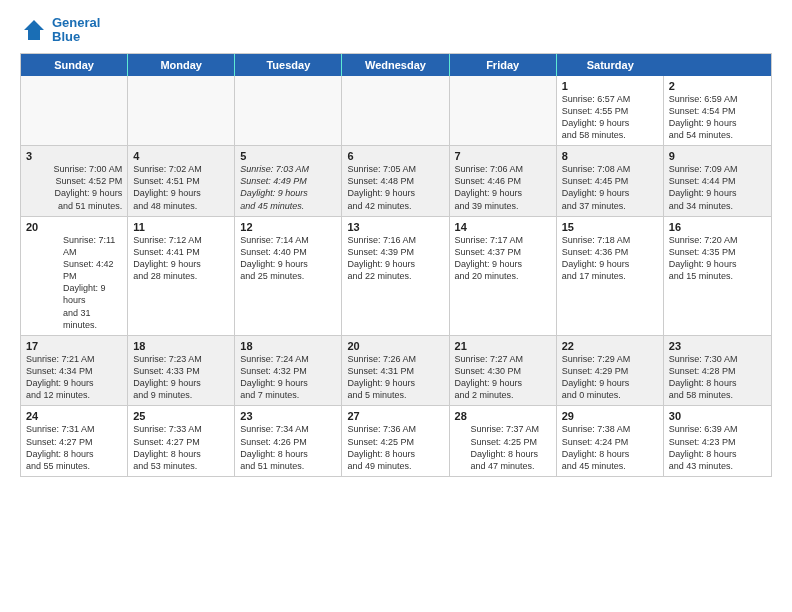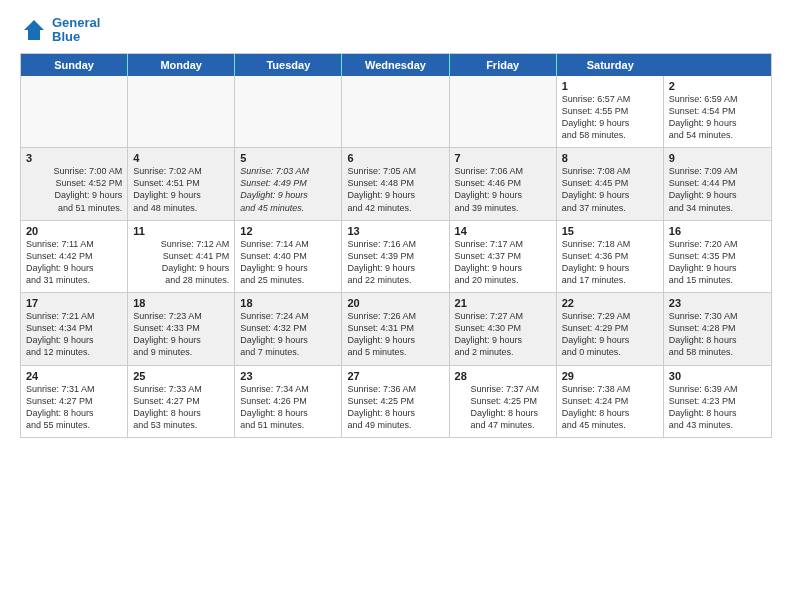--- a/index.html
+++ b/index.html
@@ -203,28 +203,28 @@
             <span class="day-num">9</span>
             <div class="info" style="white-space: pre-line;">Sunrise: 7:09 AM
 Sunset: 4:44 PM
 Daylight: 9 hours
 and 34 minutes.</div>
           </div>
         </div>
         <div class="cal-row">
           <div class="cal-cell">
             <span class="day-num">20</span>
-            <div class="info" style="white-space: pre-line;">Sunrise: 7:11 AM
+            <div class="info" style="white-space: pre-line; margin-left: 37px;">Sunrise: 7:11 AM
 Sunset: 4:42 PM
 Daylight: 9 hours
 and 31 minutes.</div>
           </div>
           <div class="cal-cell">
             <span class="day-num">11</span>
-            <div class="info" style="white-space: pre-line; text-align: right;">Sunrise: 7:12 AM
+            <div class="info" style="white-space: pre-line;">Sunrise: 7:12 AM
 Sunset: 4:41 PM
 Daylight: 9 hours
 and 28 minutes.</div>
           </div>
           <div class="cal-cell">
             <span class="day-num">12</span>
             <div class="info" style="white-space: pre-line;">Sunrise: 7:14 AM
 Sunset: 4:40 PM
 Daylight: 9 hours
 and 25 minutes.</div>

